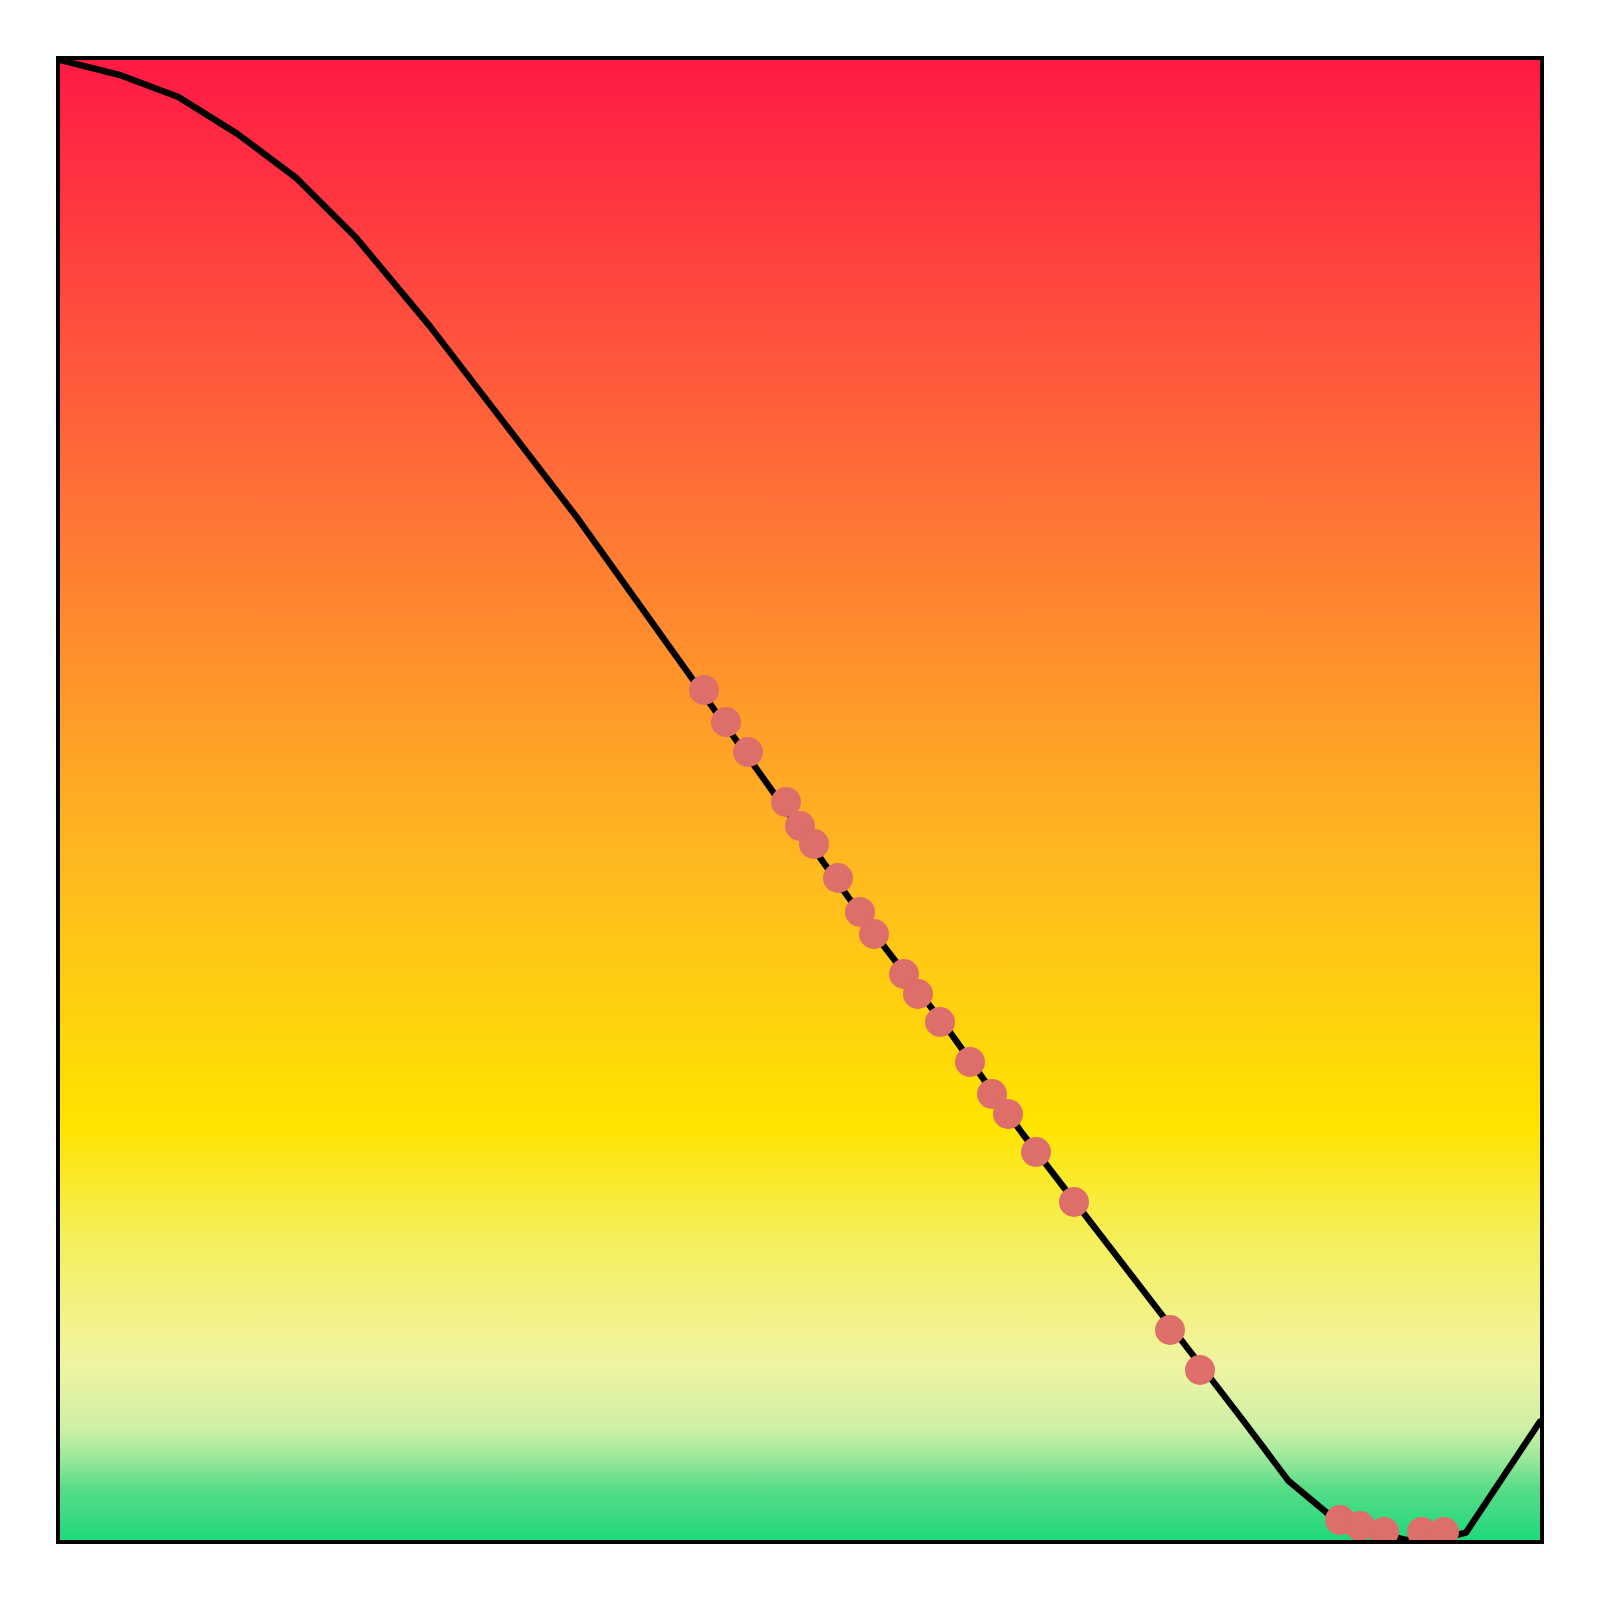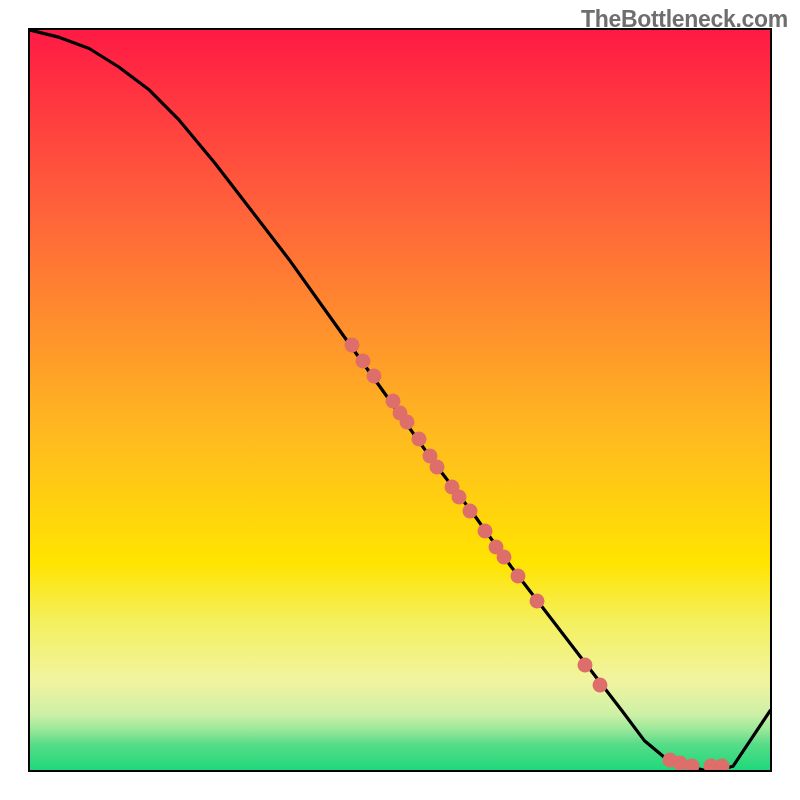--- a/index.html
+++ b/index.html
@@ -55,21 +55,20 @@
     height: 15px;
     border-radius: 50%;
     background: #de6e6a;
     transform: translate(-50%, -50%);
   }
 </style>
 </head>
 <body>
 
 <div class="canvas">
-  <div class="watermark">TheBottleneck.com</div>
 
   <div class="plot">
     <svg class="grad" viewBox="0 0 740 740" preserveAspectRatio="none">
       <defs>
         <linearGradient id="bg" x1="0" y1="0" x2="0" y2="1">
             <stop offset="0%" stop-color="#ff1a44"></stop>
             <stop offset="25%" stop-color="#ff643a"></stop>
             <stop offset="55%" stop-color="#ffbb1f"></stop>
             <stop offset="72%" stop-color="#ffe400"></stop>
             <stop offset="80%" stop-color="#f4f05f"></stop>

